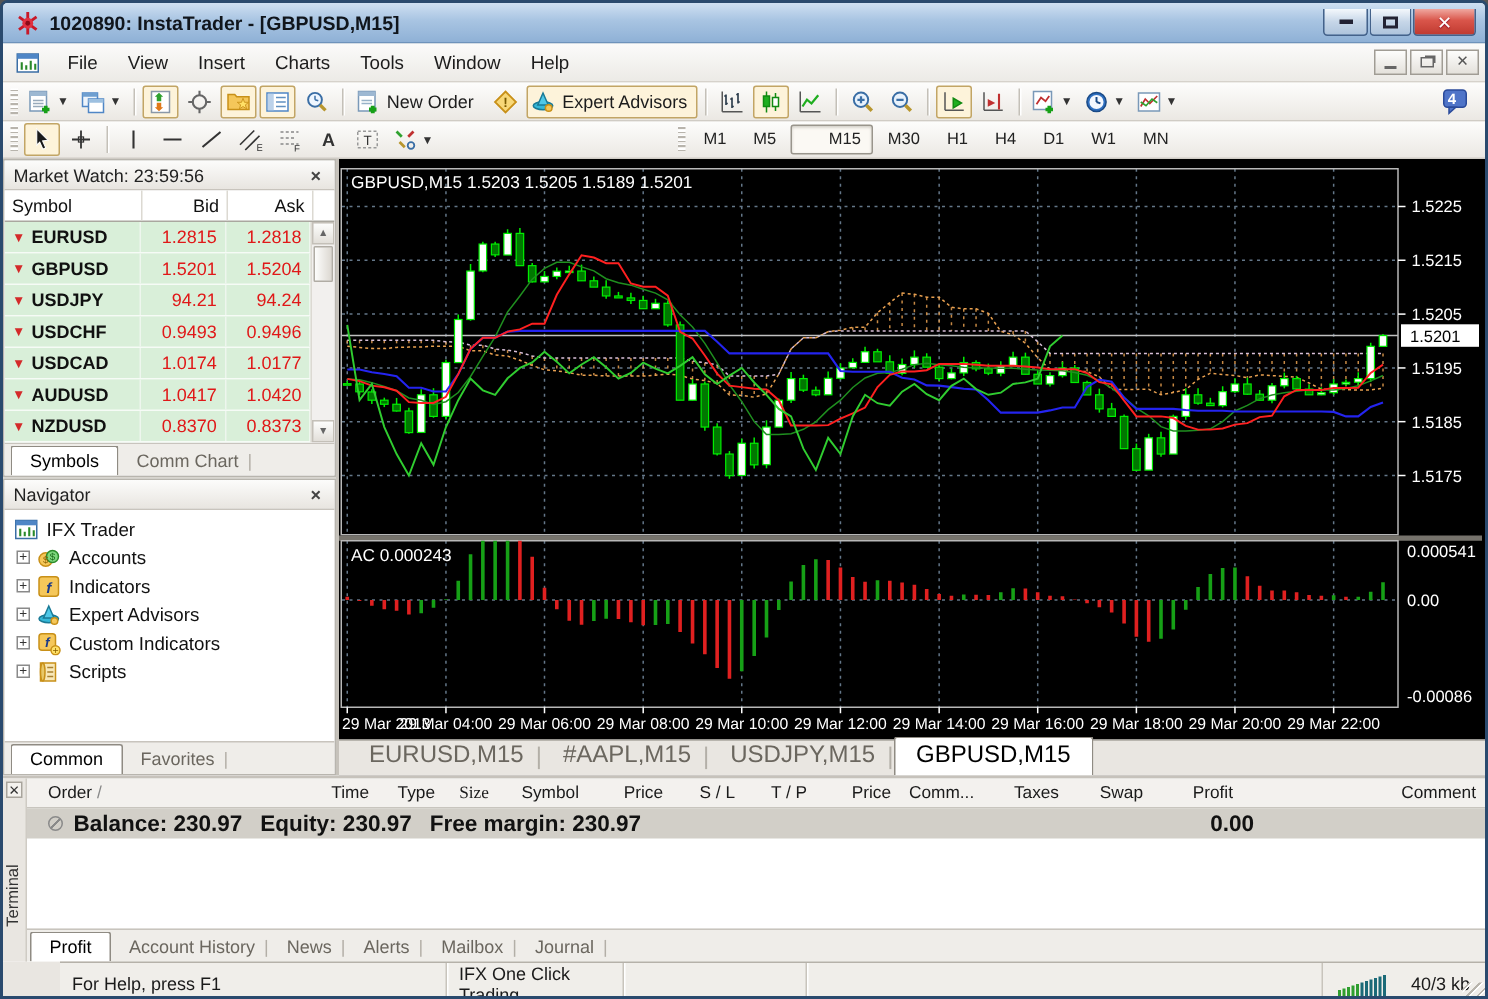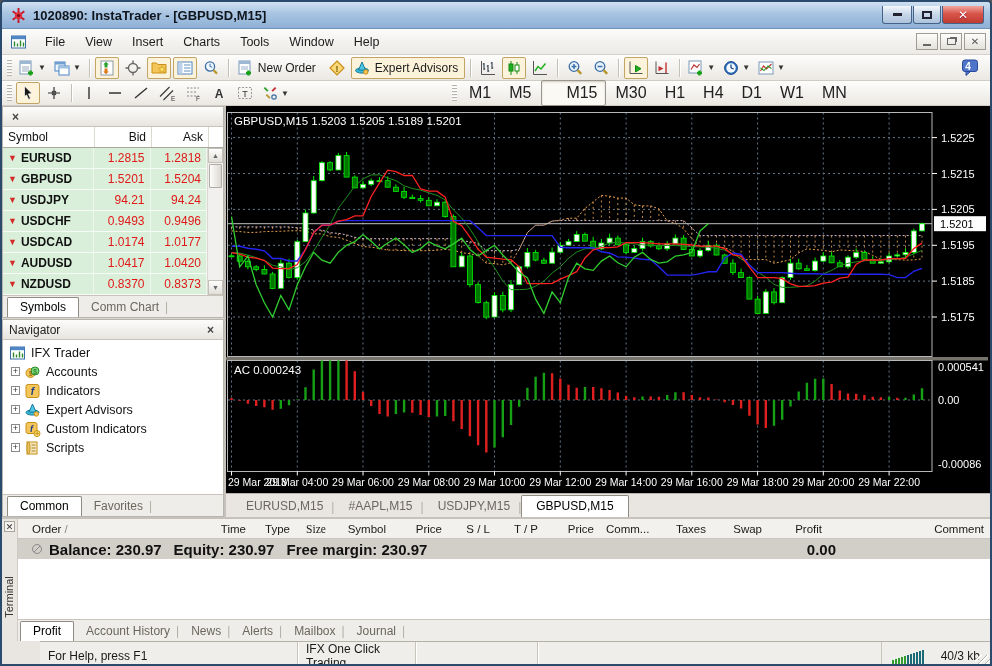--- a/index.html
+++ b/index.html
@@ -28,21 +28,21 @@
   .tb1{height:26px;flex:0 0 26px;}
   .tb2{height:25px;flex:0 0 25px;}
   .grip{width:5px;height:18px;margin:0 3px;background:repeating-linear-gradient(#fff 0 1px,#b8b4ac 1px 2px,transparent 2px 3px);}
   .tbtn{height:22px;min-width:24px;padding:0 2px;display:flex;align-items:center;justify-content:center;border:1px solid transparent;border-radius:2px;margin:0 1px;cursor:default;}
   .tbtn.pressed{background:#fdf3da;border-color:#c2a565;}
   .tbtn svg{display:block;}
   .tbtn .lbl{font-size:12px;color:#1c1c1c;margin:0 4px 0 5px;white-space:nowrap;}
   .tbtn .dd{font-size:8px;color:#333;margin-left:3px;}
   .tb-sep{width:1px;height:18px;background:#c4c0b8;box-shadow:1px 0 0 #fff;margin:0 4px;}
   .tf-spacer{width:156px;}
-  .tf-btn{font-size:16px;color:#222;padding:3px 7px;border:1px solid transparent;border-radius:2px;margin:0 1px;}
+  .tf-btn{font-size:11px;color:#222;padding:3px 7px;border:1px solid transparent;border-radius:2px;margin:0 1px;}
   .tf-btn.active{background:#fbf9f4;border-color:#99958c;box-shadow:inset 0 1px 2px #cfccc4;padding-left:24px;}
   .notif{margin-left:auto;margin-right:6px;position:relative;width:22px;height:20px;}
   .notif .cnt{position:absolute;top:2px;left:0;width:18px;text-align:center;font-size:10px;font-weight:bold;color:#fff;}
   
   .main{flex:0 0 411px;height:411px;display:flex;background:#d8d5cf;}
   .left-col{width:224px;flex:0 0 224px;display:flex;flex-direction:column;border-right:2px solid #c6c2bb;}
   .panel{background:#fff;border:1px solid #b8b5ae;display:flex;flex-direction:column;overflow:hidden;}
   .panel.mw{height:212px;flex:0 0 212px;}
   .panel.nav{flex:1;margin-top:1px;}
   .panel-caption{height:20px;flex:0 0 20px;background:linear-gradient(#fcfcfb,#e8e5e0);border-bottom:1px solid #c8c4bd;display:flex;align-items:center;padding:0 6px;font-size:12px;color:#222;}
@@ -71,21 +71,21 @@
   
   .nav-tree{flex:1;background:#fff;padding:3px 0;font-size:12.5px;color:#111;overflow:hidden;}
   .tree-row{display:flex;align-items:center;height:19px;padding-left:6px;cursor:default;}
   .tree-row.child{padding-left:8px;}
   .plus{width:9px;height:9px;border:1px solid #8a8a8a;background:#fff;font-size:9px;line-height:7px;text-align:center;color:#333;margin-right:4px;flex:0 0 9px;}
   .tree-ico{width:17px;height:16px;margin-right:5px;flex:0 0 17px;}
   
   .chart-col{flex:1;display:flex;flex-direction:column;background:#000;}
   #chart-svg{display:block;}
   svg text{font-family:"Liberation Sans","DejaVu Sans",sans-serif;}
-  .chart-tabs{height:24px;flex:0 0 24px;background:#e9e6e1;border-top:1px solid #b8b5ae;display:flex;align-items:flex-end;padding:0 6px;font-size:12px;}
+  .chart-tabs{height:24px;flex:0 0 24px;background:#e9e6e1;border-top:1px solid #b8b5ae;display:flex;align-items:flex-end;padding:0 6px;font-size:16px;}
   .chart-tabs .tab{padding:3px 14px 4px;}
   
   .terminal{flex:0 0 124px;height:124px;background:#fff;border-top:2px solid #c6c2bb;display:flex;}
   .term-strip{width:16px;flex:0 0 16px;background:#e9e6e1;border-right:1px solid #cfcbc4;position:relative;}
   .term-strip .x{position:absolute;top:2px;left:2px;width:11px;height:11px;font-size:9px;line-height:10px;text-align:center;color:#333;border:1px solid #a8a49c;background:#f4f2ee;}
   .term-strip .vlabel{position:absolute;bottom:38px;left:-21px;width:56px;transform:rotate(-90deg);font-size:11px;color:#333;text-align:center;}
   .term-body{flex:1;display:flex;flex-direction:column;overflow:hidden;}
   .term-head{height:20px;flex:0 0 20px;background:#f3f1ee;border-bottom:1px solid #c8c5be;display:flex;align-items:center;font-size:11.5px;color:#1a1a1a;}
   .th-cell{padding:0 6px;white-space:nowrap;overflow:hidden;}
   .balance-row{height:20px;flex:0 0 20px;background:#d2cfc8;display:flex;align-items:center;font-size:15px;font-weight:bold;color:#111;position:relative;}
@@ -527,20 +527,21 @@
         <span class="tf-btn">W1</span>
         <span class="tf-btn">MN</span>
       </span>
   </div>
 
   <div class="main">
     <div class="left-col">
 
       <div class="panel mw">
         <div class="panel-caption">
+          <span class="cap">Market Watch: 23:59:56</span>
           <span class="panel-close">×</span>
         </div>
         <div class="mw-head" id="mw-head">
             <span class="c sym">Symbol</span>
             <span class="c bid">Bid</span>
             <span class="c ask">Ask</span>
           </div>
         <div class="mw-body">
           <div class="mw-rows" id="mw-rows">
               <div class="mw-row">

